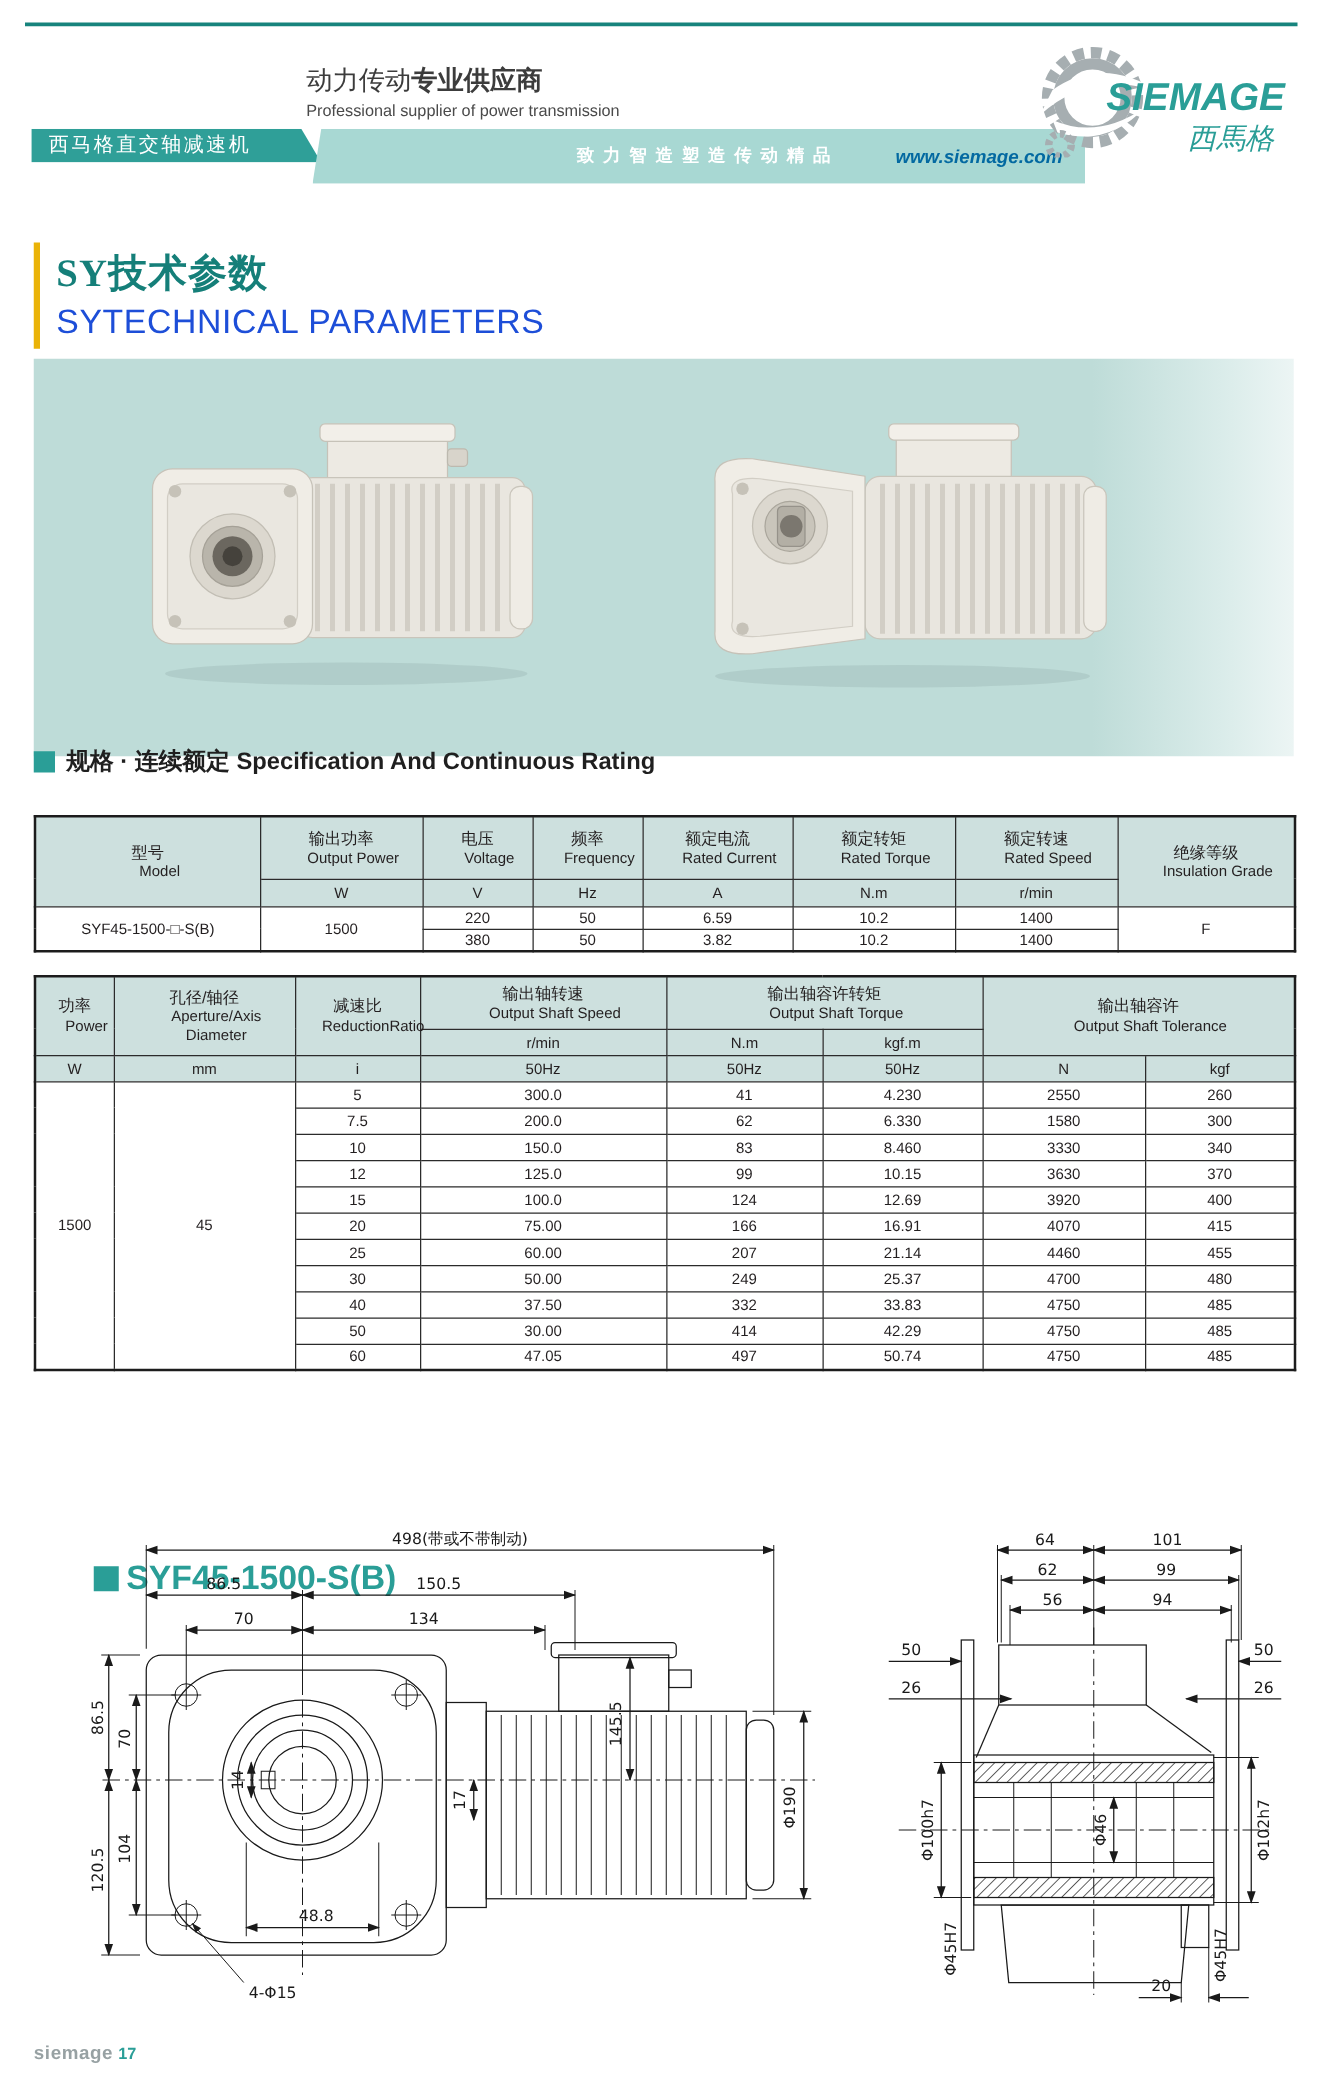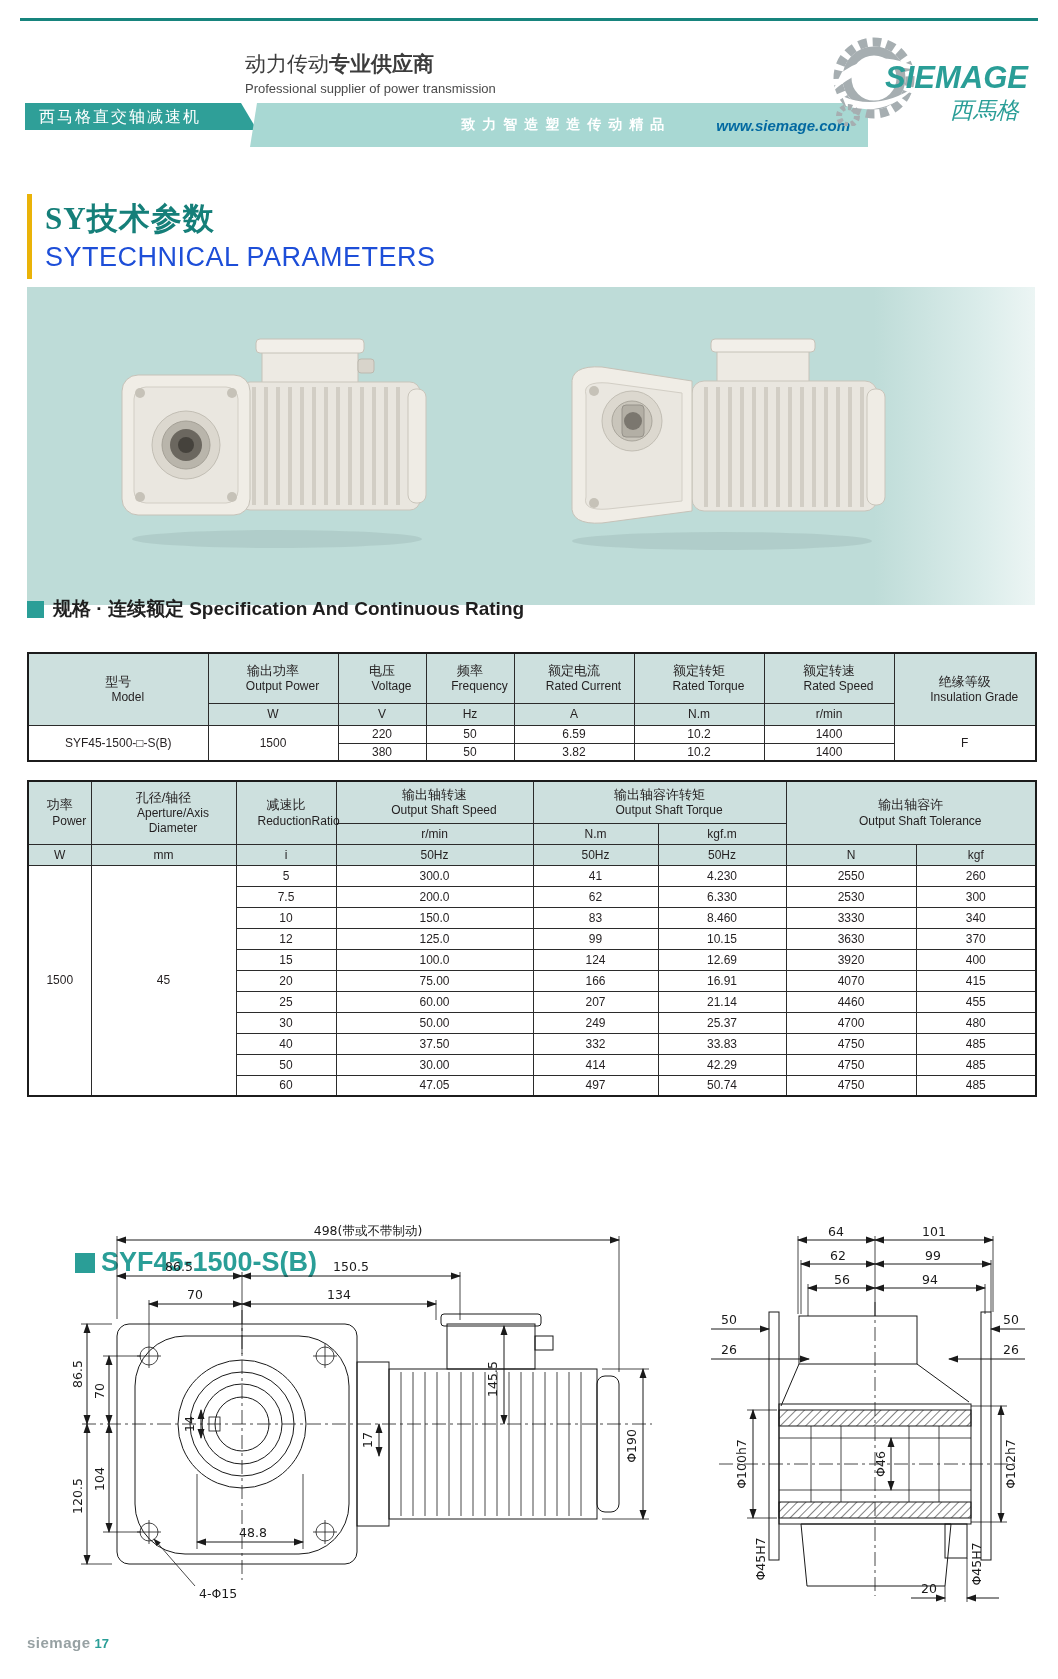--- a/index.html
+++ b/index.html
@@ -322,21 +322,21 @@
           <td>41</td>
           <td>4.230</td>
           <td>2550</td>
           <td>260</td>
         </tr>
         <tr>
           <td>7.5</td>
           <td>200.0</td>
           <td>62</td>
           <td>6.330</td>
-          <td>2530</td>
+          <td>1580</td>
           <td>300</td>
         </tr>
         <tr>
           <td>10</td>
           <td>150.0</td>
           <td>83</td>
           <td>8.460</td>
           <td>3330</td>
           <td>340</td>
         </tr>

